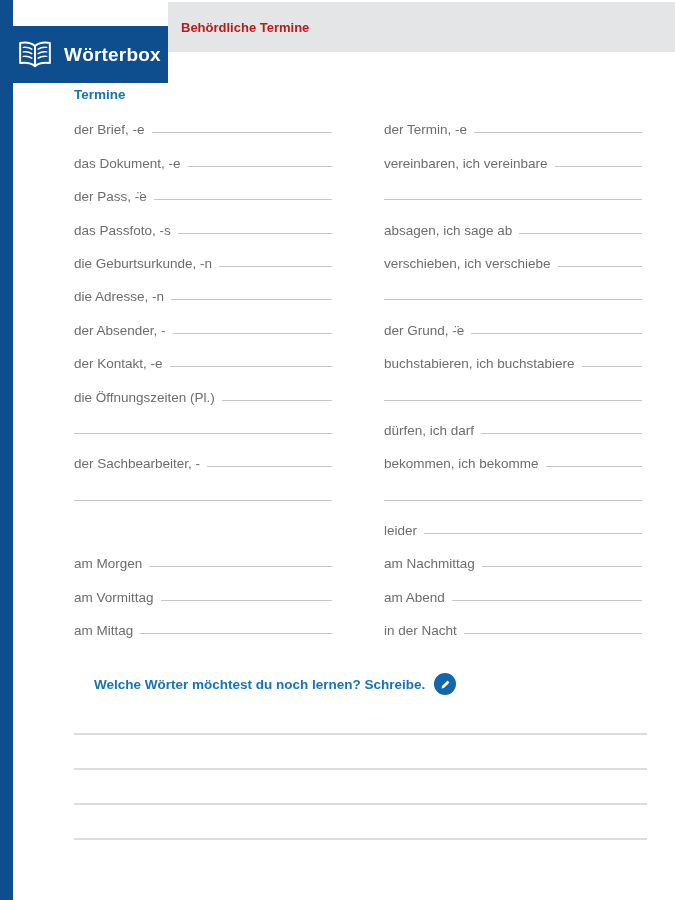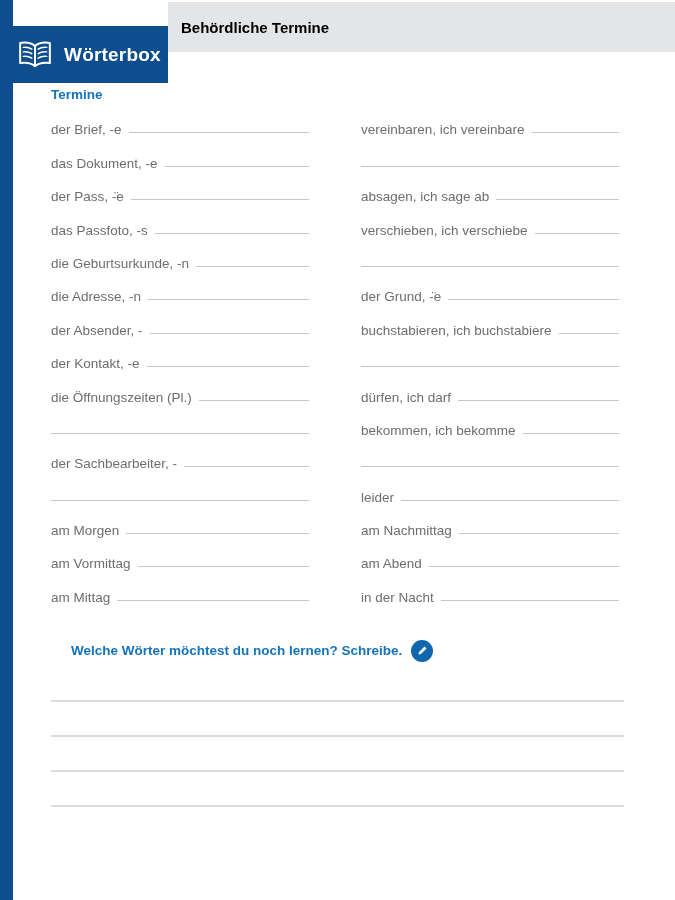--- a/index.html
+++ b/index.html
@@ -10,22 +10,22 @@
   .left-strip{position:absolute;left:0;top:0;width:13px;height:900px;background:#0f4e8e;}
   .brand-box{
     position:absolute;left:0;top:0;width:168px;height:57px;background:#0f4e8e;
     display:flex;align-items:center;gap:11px;padding-left:17px;box-sizing:border-box;z-index:2;margin-top:26px;
   }
   .brand-text{color:#ffffff;font-weight:bold;font-size:19px;letter-spacing:.2px;}
   .title-bar{
     position:absolute;left:168px;top:2px;width:507px;height:50px;background:#e4e5e6;
     display:flex;align-items:center;box-sizing:border-box;padding-left:13px;
   }
-  .title-text{color:#000000;font-weight:bold;font-size:15px;}
-  .content{position:absolute;left:51px;top:88px;width:568px;}
+  .title-text{color:#b91c1c;font-weight:bold;font-size:13px;}
+  .content{position:absolute;left:74px;top:88px;width:568px;}
   .section-heading{color:#1573ba;font-weight:bold;font-size:13.5px;height:17px;line-height:14px;}
   .tz-heading{margin-top:31px;}
   .vocab-columns{display:flex;gap:52px;}
   .vocab-col{width:258px;}
   .vocab-cell{height:33.4px;display:flex;align-items:flex-end;}
   .vlabel{
     color:#6c6d6e;font-size:13.5px;white-space:nowrap;padding-right:7px;
     line-height:15px;padding-bottom:1px;
   }
   .vlabel:empty{display:none;}
@@ -107,20 +107,24 @@
       <div class="vocab-cell">
           <span class="vlabel">der Sachbearbeiter, -</span>
           <span class="vline"></span>
         </div>
       <div class="vocab-cell">
           <span class="vline"></span>
         </div>
     </div>
     <div class="vocab-col">
       <div class="vocab-cell">
+          <span class="vlabel">der Termin, -e</span>
+          <span class="vline"></span>
+        </div>
+      <div class="vocab-cell">
           <span class="vlabel">vereinbaren, ich vereinbare</span>
           <span class="vline"></span>
         </div>
       <div class="vocab-cell">
           <span class="vline"></span>
         </div>
       <div class="vocab-cell">
           <span class="vlabel">absagen, ich sage ab</span>
           <span class="vline"></span>
         </div>

